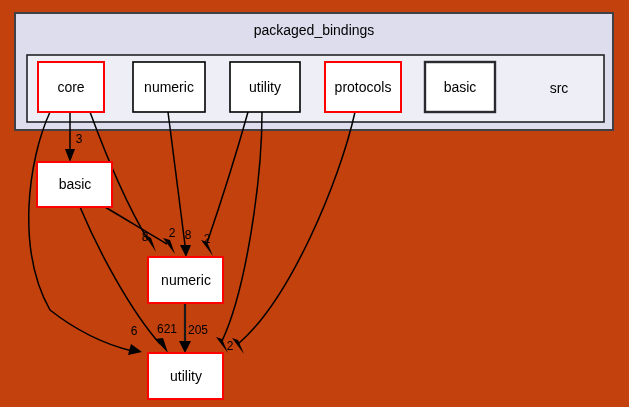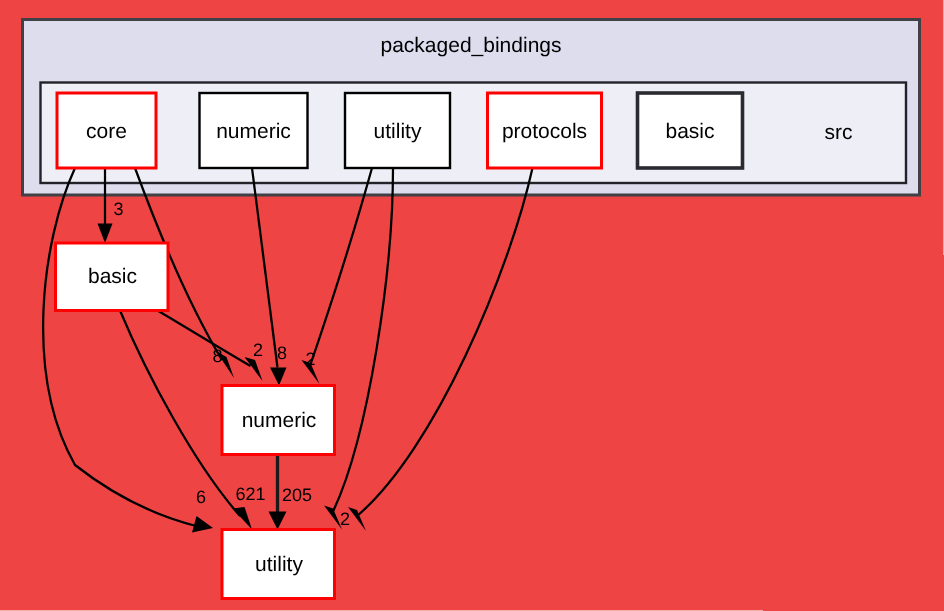--- a/index.html
+++ b/index.html
@@ -4,21 +4,21 @@
 <style>
   html, body {
     margin: 0;
     padding: 0;
     background: #ffffff;
   }
   #stage {
     position: relative;
     width: 629px;
     height: 407px;
-    background: #ef4444;
+    background: #c2410c;
     overflow: hidden;
     font-family: "Liberation Sans", sans-serif;
   }
   svg#graph {
     position: absolute;
     left: 0;
     top: 0;
     width: 629px;
     height: 407px;
     display: block;

